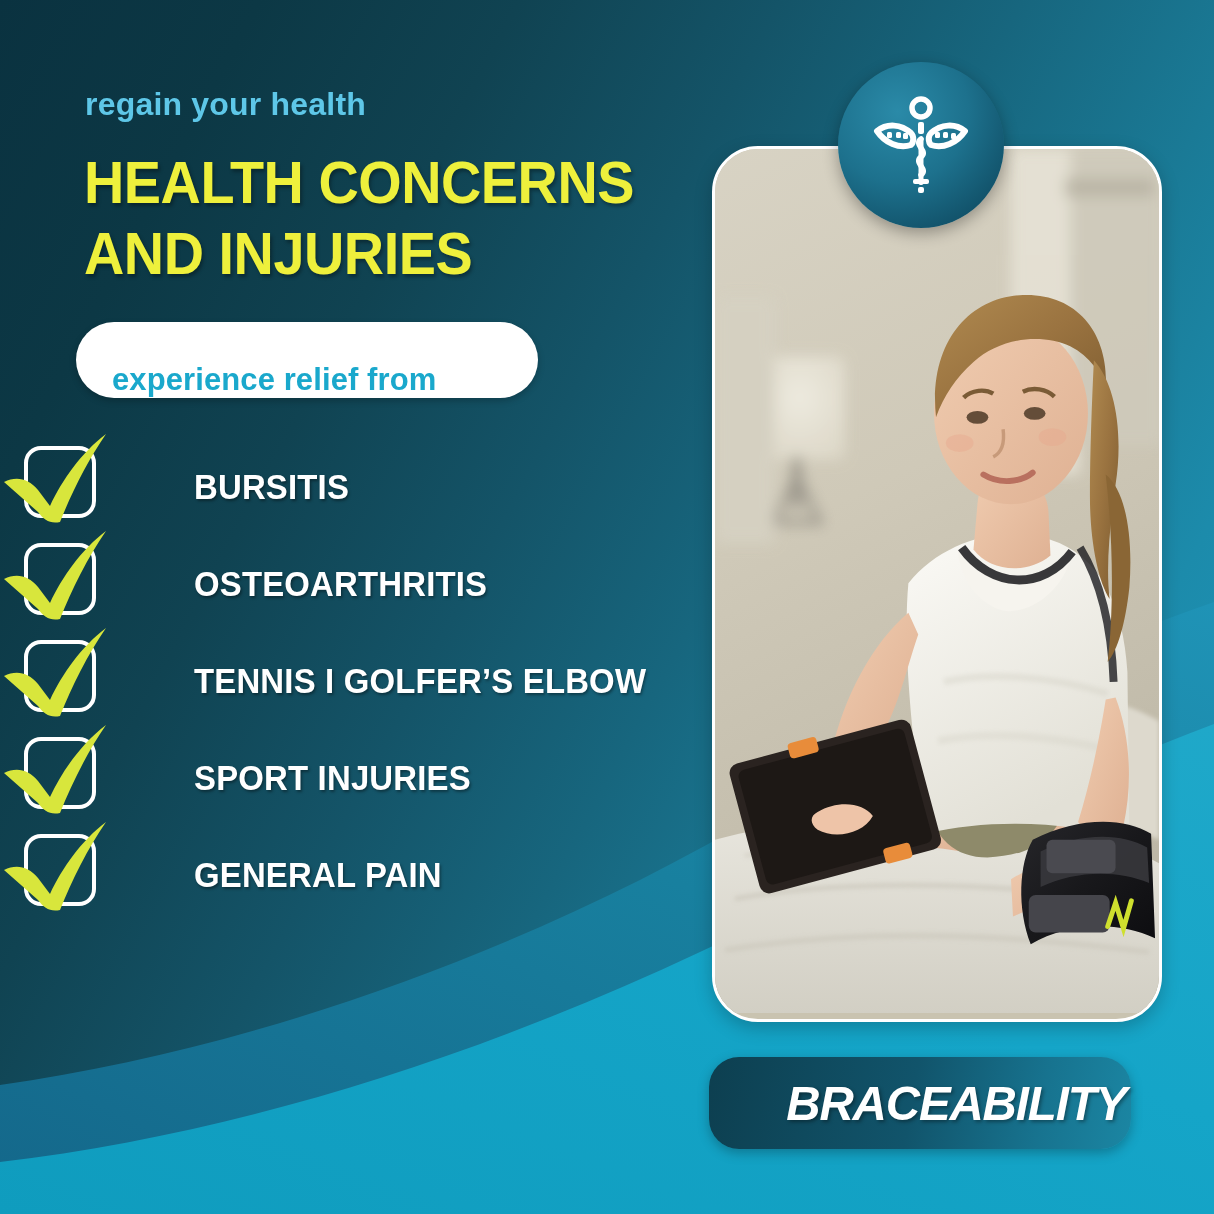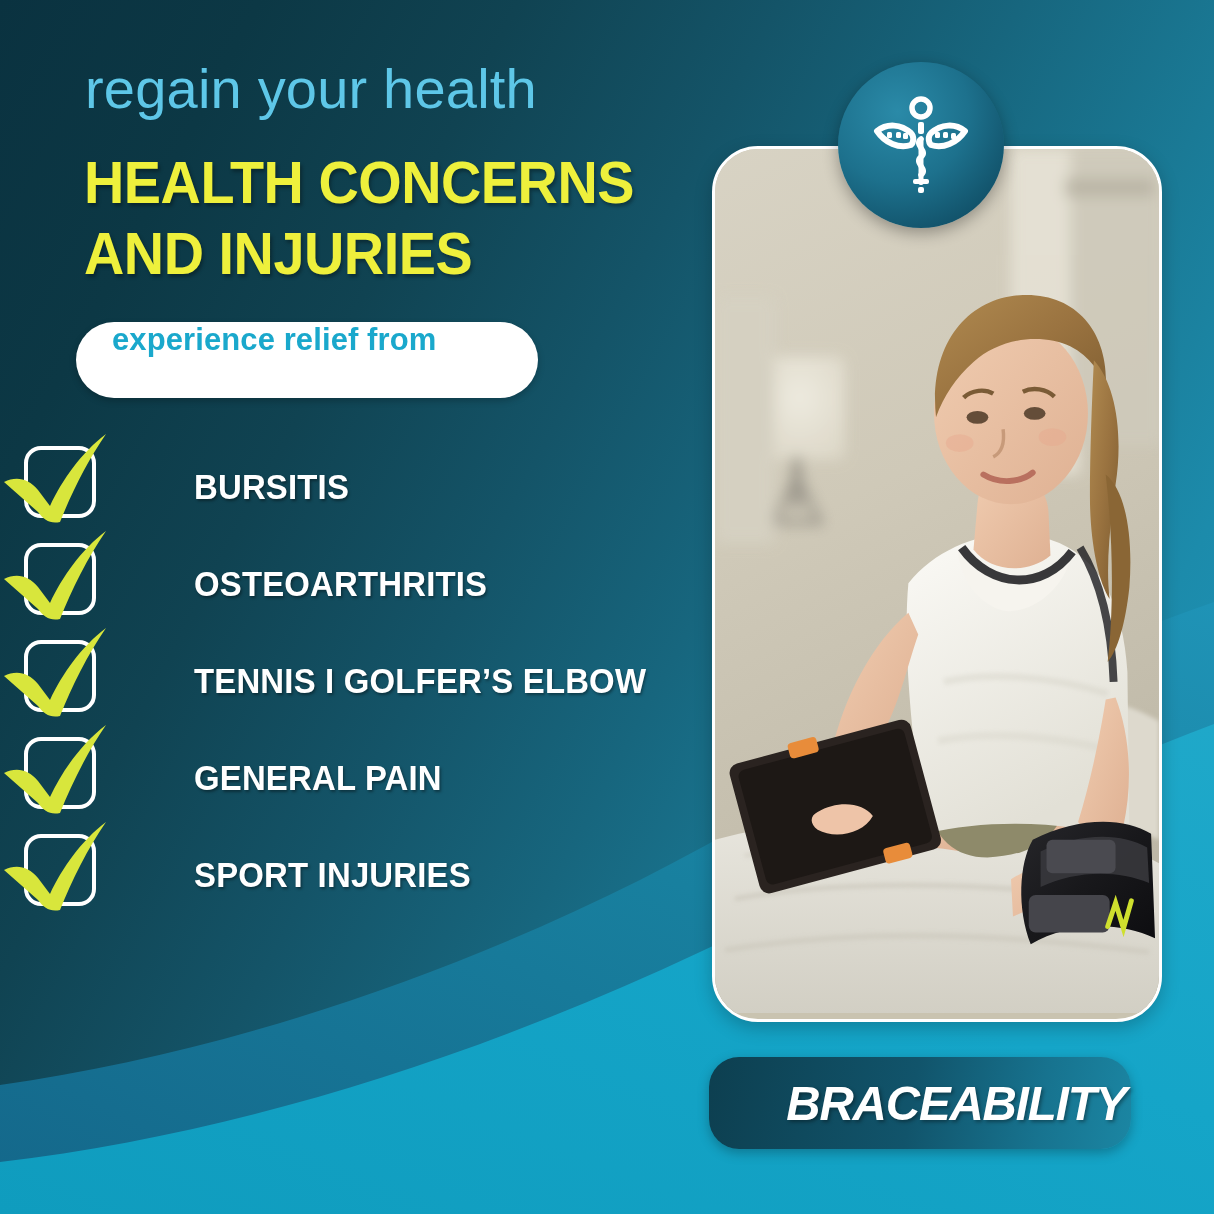--- a/index.html
+++ b/index.html
@@ -38,24 +38,24 @@
   
   .left-col {
     position: absolute;
     left: 0; top: 0;
     width: 700px;
     height: 1214px;
   }
   .eyebrow {
     position: absolute;
     left: 85px;
-    top: 60px;
-    font-size: 56px;
+    top: 88px;
+    font-size: 32px;
     line-height: 1.05;
-    font-weight: 400;
+    font-weight: 700;
     letter-spacing: 0.2px;
     color: #5ec7e8;
     white-space: nowrap;
   }
   .headline {
     position: absolute;
     left: 84px;
     top: 148px;
     width: 600px;
     font-size: 60px;
@@ -74,21 +74,21 @@
   .pill {
     position: absolute;
     left: 76px;
     top: 322px;
     width: 462px;
     height: 76px;
     border-radius: 38px;
     background: #ffffff;
     box-shadow: 0 3px 7px rgba(0,0,0,0.22);
     display: flex;
-    align-items: flex-start;
+    align-items: flex-end;
   }
   .pill-text {
     margin-left: 36px;
     font-size: 31px;
     font-weight: 700;
     letter-spacing: 0.1px;
     color: #1aa8cc;
     white-space: nowrap;
   }
 
@@ -270,31 +270,31 @@
         <span class="check-label">TENNIS I GOLFER’S ELBOW</span>
       </div>
 
       <div class="check-row">
         <div class="check-box-wrap">
           <div class="check-box"></div>
           <svg class="check-mark" viewBox="0 0 118 96">
             <path d="M2,50 C14,44 26,46 36,58 L48,74 C60,48 80,20 104,2 C86,28 70,60 58,90 C48,92 42,88 36,80 Z" fill="#d8e63c"></path>
           </svg>
         </div>
-        <span class="check-label">GENERAL PAIN</span>
+        <span class="check-label">SPORT INJURIES</span>
       </div>
 
       <div class="check-row">
         <div class="check-box-wrap">
           <div class="check-box"></div>
           <svg class="check-mark" viewBox="0 0 118 96">
             <path d="M2,50 C14,44 26,46 36,58 L48,74 C60,48 80,20 104,2 C86,28 70,60 58,90 C48,92 42,88 36,80 Z" fill="#d8e63c"></path>
           </svg>
         </div>
-        <span class="check-label">SPORT INJURIES</span>
+        <span class="check-label">GENERAL PAIN</span>
       </div>
 
     </div>
   </div>
 
   <div class="photo-card">
     <svg class="photo-inner" viewBox="0 0 450 876" preserveAspectRatio="xMidYMid slice">
       <defs>
         <linearGradient id="roomBg" x1="0" y1="0" x2="0.25" y2="1">
           <stop offset="0" stop-color="#d8d3c4"></stop>

